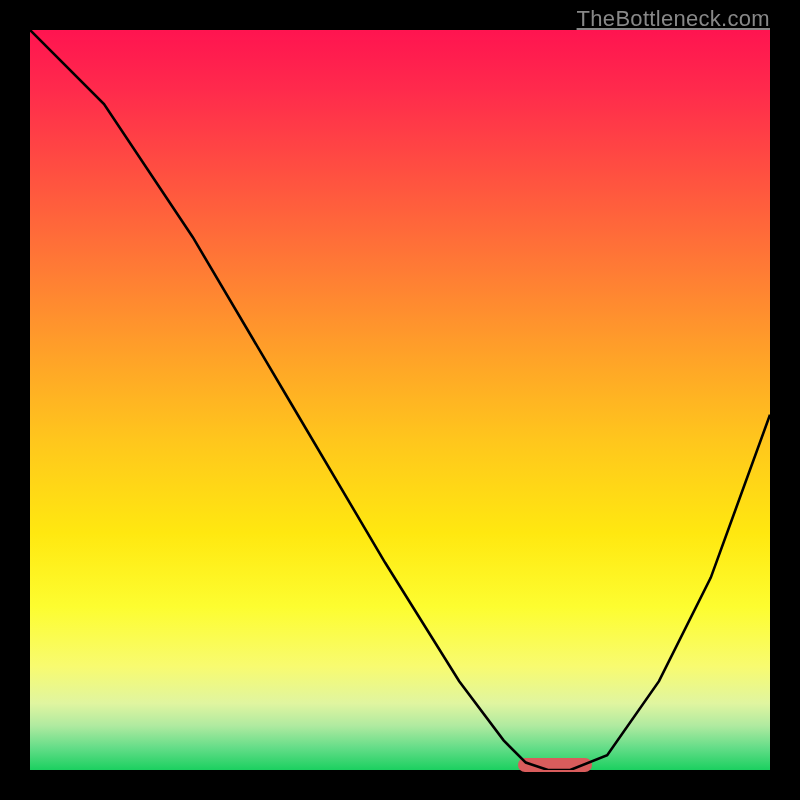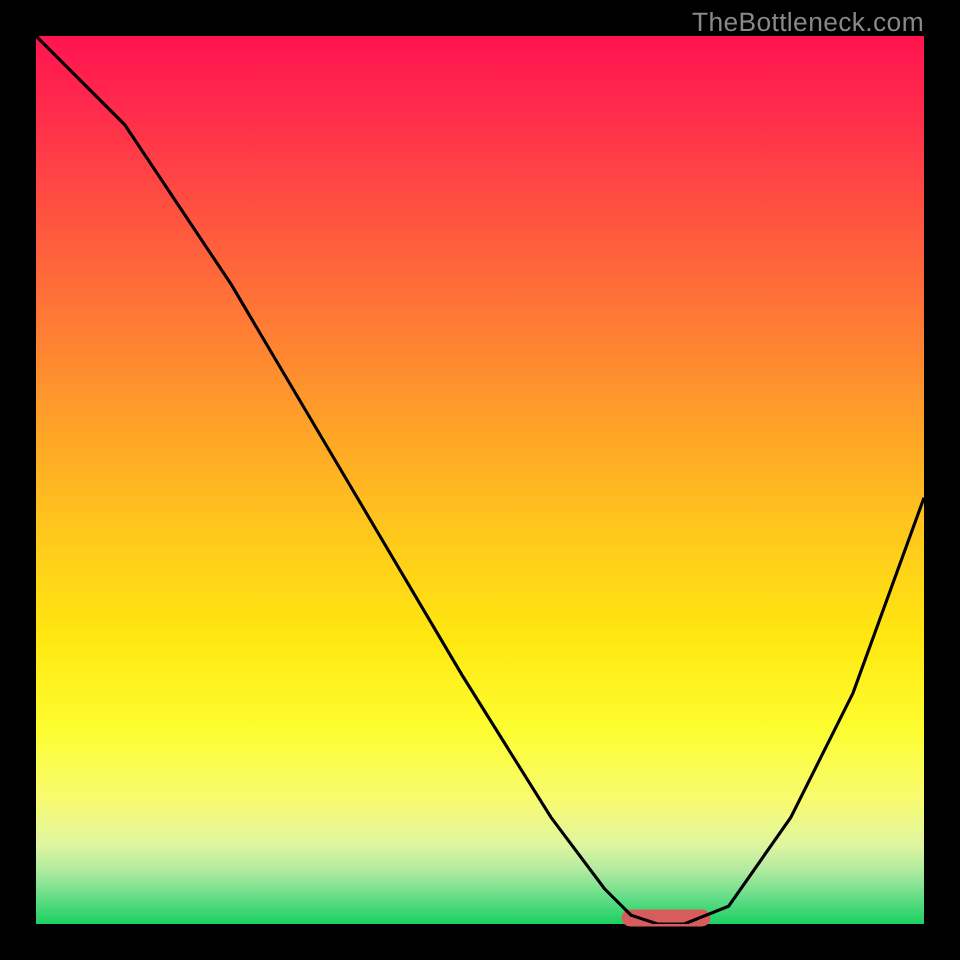--- a/index.html
+++ b/index.html
@@ -50,20 +50,21 @@
     height: 740px;
   }
   .watermark {
     position: absolute;
     top: 6px;
     right: 30px;
     color: #888;
     font-family: Arial, Helvetica, sans-serif;
     font-size: 22px;
     letter-spacing: 0.3px;
+    text-decoration: underline;
   }
 </style>
 </head>
 <body>
 
 <div class="chart-container">
   <div class="gradient-bg"></div>
   <div class="bottleneck-marker" id="marker" style="left: 518.4px; width: 74px; height: 14px; top: 758px; background: rgb(217, 92, 92);"></div>
   <svg class="curve-svg" viewBox="0 0 100 100" preserveAspectRatio="none">
     <path id="curve-path" d="M0.00 0.00 L10.00 10.00 L22.00 28.00 L35.00 50.00 L48.00 72.00 L58.00 88.00 L64.00 96.00 L67.00 99.00 L70.00 100.00 L73.00 100.00 L78.00 98.00 L85.00 88.00 L92.00 74.00 L100.00 52.00" fill="none" stroke="#000000" stroke-width="0.35"></path>

